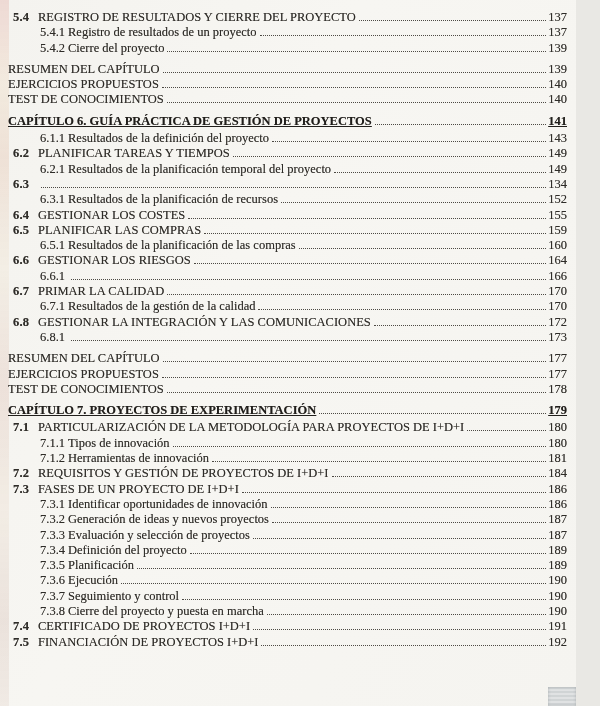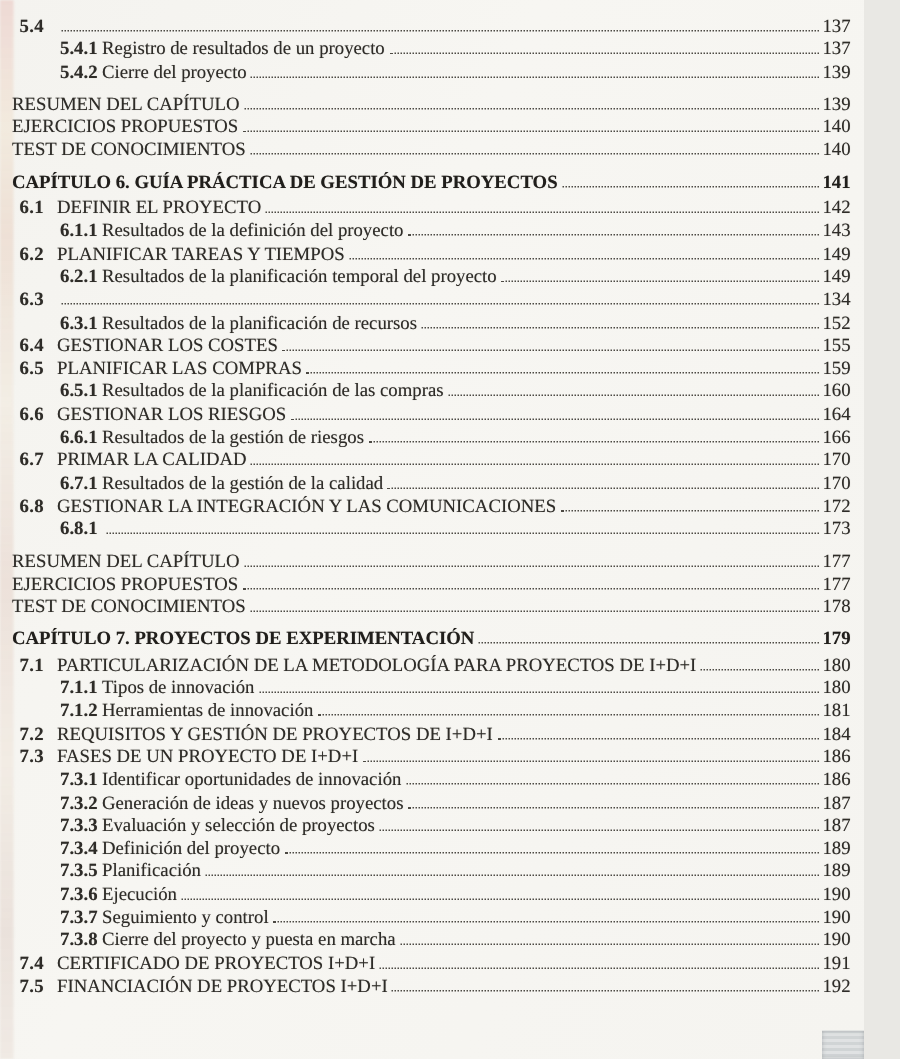--- a/index.html
+++ b/index.html
@@ -46,23 +46,23 @@
     flex: 1 1 auto; min-width: 8px; height: 0;
     border-bottom: 1.6px dotted #4d4a44;
     margin: 0 2px 0 3px;
     align-self: baseline;
   }
   .row .pagenum  { flex: none; text-align: right; }
 
   .row.section    { padding-left: 5px; }
   .row.section .num   { width: 25px; font-weight: 700; letter-spacing: 0.2px; }
   .row.subsection { padding-left: 32px; }
-  .row.subsection .num { width: 28px; font-weight: bold; }
+  .row.subsection .num { width: 28px; }
   .row.chapter { margin-bottom: 2px; }
-  .row.chapter .label, .row.chapter .pagenum { font-weight: 700; color: #201e1b; }
+  .row.chapter .label, .row.chapter .pagenum { font-weight: 700; color: #201e1b; text-decoration: underline; }
   .row.gap-before { margin-top: 6px; }
 
   
   .corner-artifact {
     position: absolute;
     right: 0; bottom: 0;
     width: 28px; height: 19px;
     background: repeating-linear-gradient(180deg,
       #cdd1d3 0px, #cdd1d3 2px,
       #dee1e2 2px, #dee1e2 4px);
@@ -72,20 +72,21 @@
 </style>
 </head>
 <body>
 
 <div class="page">
   <div class="scan-edge"></div>
 
   <div class="toc">
       <div class="row section">
     <span class="num">5.4</span>
+    <span class="label">REGISTRO DE RESULTADOS Y CIERRE DEL PROYECTO</span>
     <span class="dots"></span>
     <span class="pagenum">137</span>
   </div>
       <div class="row subsection">
     <span class="num">5.4.1</span>
     <span class="label">Registro de resultados de un proyecto</span>
     <span class="dots"></span>
     <span class="pagenum">137</span>
   </div>
       <div class="row subsection">
@@ -111,26 +112,20 @@
     <span class="label">TEST DE CONOCIMIENTOS</span>
     <span class="dots"></span>
     <span class="pagenum">140</span>
   </div>
       <div class="row chapter gap-before">
 
     <span class="label">CAPÍTULO 6. GUÍA PRÁCTICA DE GESTIÓN DE PROYECTOS</span>
     <span class="dots"></span>
     <span class="pagenum">141</span>
   </div>
-      <div class="row section">
-    <span class="num">6.1</span>
-    <span class="label">DEFINIR EL PROYECTO</span>
-    <span class="dots"></span>
-    <span class="pagenum">142</span>
-  </div>
       <div class="row subsection">
     <span class="num">6.1.1</span>
     <span class="label">Resultados de la definición del proyecto</span>
     <span class="dots"></span>
     <span class="pagenum">143</span>
   </div>
       <div class="row section">
     <span class="num">6.2</span>
     <span class="label">PLANIFICAR TAREAS Y TIEMPOS</span>
     <span class="dots"></span>
@@ -172,21 +167,20 @@
     <span class="pagenum">160</span>
   </div>
       <div class="row section">
     <span class="num">6.6</span>
     <span class="label">GESTIONAR LOS RIESGOS</span>
     <span class="dots"></span>
     <span class="pagenum">164</span>
   </div>
       <div class="row subsection">
     <span class="num">6.6.1</span>
-    <span class="label">Resultados de la gestión de riesgos</span>
     <span class="dots"></span>
     <span class="pagenum">166</span>
   </div>
       <div class="row section">
     <span class="num">6.7</span>
     <span class="label">PRIMAR LA CALIDAD</span>
     <span class="dots"></span>
     <span class="pagenum">170</span>
   </div>
       <div class="row subsection">

